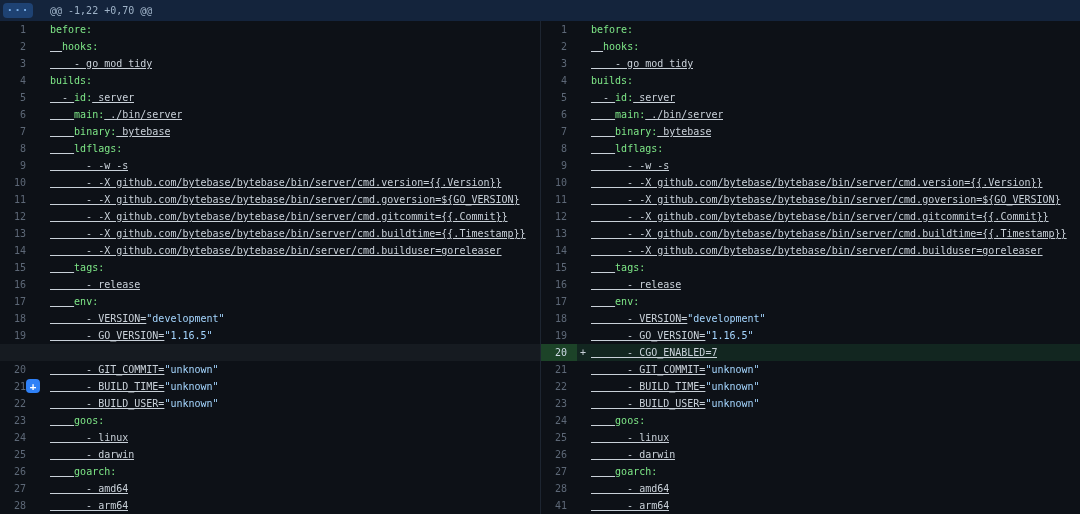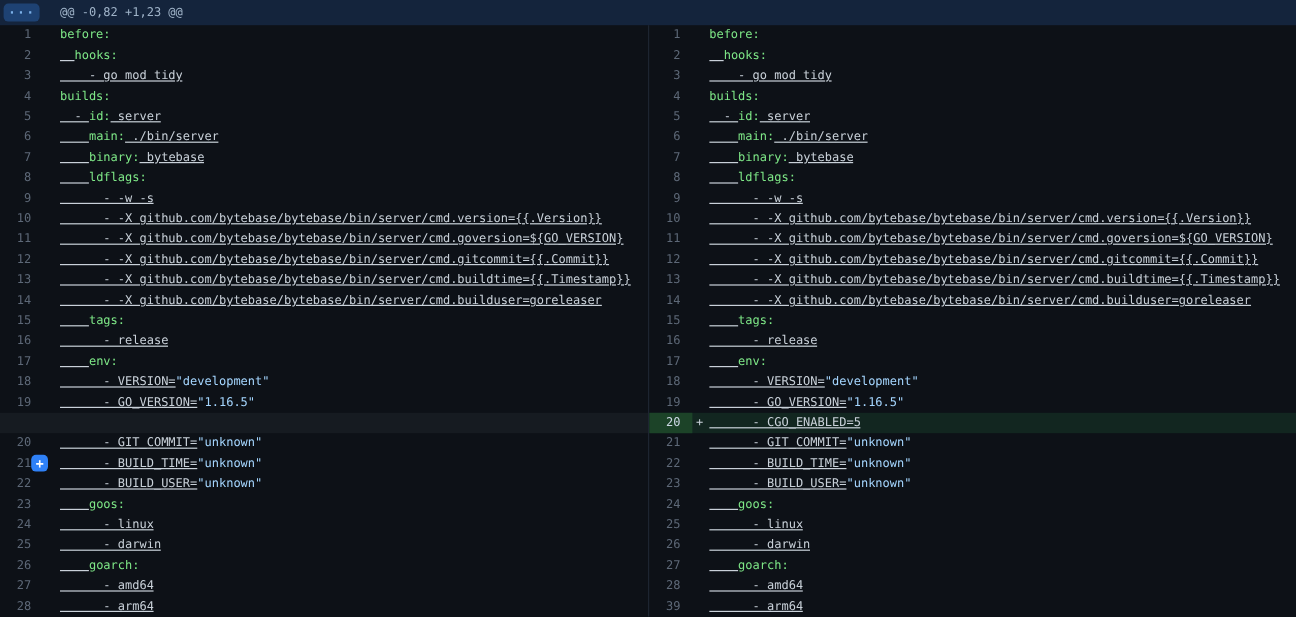--- a/index.html
+++ b/index.html
@@ -75,21 +75,21 @@
     cursor:pointer;
     z-index:2;
     display:flex; align-items:center; justify-content:center;
   }
 </style>
 </head>
 <body>
 
 <div class="hunk">
   <button class="expand-btn">···</button>
-  <span class="hunk-text">@@ -0,82 +1,23 @@</span>
+  <span class="hunk-text">@@ -1,22 +0,70 @@</span>
 </div>
 
 <div class="diff">
   <div class="pane left" id="pane-left">
       <div class="row context"><div class="num">1</div><div class="marker"></div><div class="code"><span class="seg-key">before:</span></div></div>
       <div class="row context"><div class="num">2</div><div class="marker"></div><div class="code"><span class="seg-plain">  </span><span class="seg-key">hooks:</span></div></div>
       <div class="row context"><div class="num">3</div><div class="marker"></div><div class="code"><span class="seg-plain">    - go mod tidy</span></div></div>
       <div class="row context"><div class="num">4</div><div class="marker"></div><div class="code"><span class="seg-key">builds:</span></div></div>
       <div class="row context"><div class="num">5</div><div class="marker"></div><div class="code"><span class="seg-plain">  - </span><span class="seg-key">id:</span><span class="seg-plain"> server</span></div></div>
       <div class="row context"><div class="num">6</div><div class="marker"></div><div class="code"><span class="seg-plain">    </span><span class="seg-key">main:</span><span class="seg-plain"> ./bin/server</span></div></div>
@@ -130,24 +130,24 @@
       <div class="row context"><div class="num">10</div><div class="marker"></div><div class="code"><span class="seg-plain">      - -X github.com/bytebase/bytebase/bin/server/cmd.version={{.Version}}</span></div></div>
       <div class="row context"><div class="num">11</div><div class="marker"></div><div class="code"><span class="seg-plain">      - -X github.com/bytebase/bytebase/bin/server/cmd.goversion=${GO_VERSION}</span></div></div>
       <div class="row context"><div class="num">12</div><div class="marker"></div><div class="code"><span class="seg-plain">      - -X github.com/bytebase/bytebase/bin/server/cmd.gitcommit={{.Commit}}</span></div></div>
       <div class="row context"><div class="num">13</div><div class="marker"></div><div class="code"><span class="seg-plain">      - -X github.com/bytebase/bytebase/bin/server/cmd.buildtime={{.Timestamp}}</span></div></div>
       <div class="row context"><div class="num">14</div><div class="marker"></div><div class="code"><span class="seg-plain">      - -X github.com/bytebase/bytebase/bin/server/cmd.builduser=goreleaser</span></div></div>
       <div class="row context"><div class="num">15</div><div class="marker"></div><div class="code"><span class="seg-plain">    </span><span class="seg-key">tags:</span></div></div>
       <div class="row context"><div class="num">16</div><div class="marker"></div><div class="code"><span class="seg-plain">      - release</span></div></div>
       <div class="row context"><div class="num">17</div><div class="marker"></div><div class="code"><span class="seg-plain">    </span><span class="seg-key">env:</span></div></div>
       <div class="row context"><div class="num">18</div><div class="marker"></div><div class="code"><span class="seg-plain">      - VERSION=</span><span class="seg-str">"development"</span></div></div>
       <div class="row context"><div class="num">19</div><div class="marker"></div><div class="code"><span class="seg-plain">      - GO_VERSION=</span><span class="seg-str">"1.16.5"</span></div></div>
-      <div class="row added"><div class="num">20</div><div class="marker">+</div><div class="code"><span class="seg-plain">      - CGO_ENABLED=5</span></div></div>
+      <div class="row added"><div class="num">20</div><div class="marker">+</div><div class="code"><span class="seg-plain">      - CGO_ENABLED=7</span></div></div>
       <div class="row context"><div class="num">21</div><div class="marker"></div><div class="code"><span class="seg-plain">      - GIT_COMMIT=</span><span class="seg-str">"unknown"</span></div></div>
       <div class="row context"><div class="num">22</div><div class="marker"></div><div class="code"><span class="seg-plain">      - BUILD_TIME=</span><span class="seg-str">"unknown"</span></div></div>
       <div class="row context"><div class="num">23</div><div class="marker"></div><div class="code"><span class="seg-plain">      - BUILD_USER=</span><span class="seg-str">"unknown"</span></div></div>
       <div class="row context"><div class="num">24</div><div class="marker"></div><div class="code"><span class="seg-plain">    </span><span class="seg-key">goos:</span></div></div>
       <div class="row context"><div class="num">25</div><div class="marker"></div><div class="code"><span class="seg-plain">      - linux</span></div></div>
       <div class="row context"><div class="num">26</div><div class="marker"></div><div class="code"><span class="seg-plain">      - darwin</span></div></div>
       <div class="row context"><div class="num">27</div><div class="marker"></div><div class="code"><span class="seg-plain">    </span><span class="seg-key">goarch:</span></div></div>
       <div class="row context"><div class="num">28</div><div class="marker"></div><div class="code"><span class="seg-plain">      - amd64</span></div></div>
-      <div class="row context"><div class="num">39</div><div class="marker"></div><div class="code"><span class="seg-plain">      - arm64</span></div></div>
+      <div class="row context"><div class="num">41</div><div class="marker"></div><div class="code"><span class="seg-plain">      - arm64</span></div></div>
     </div>
 </div>
 
 </body></html>

